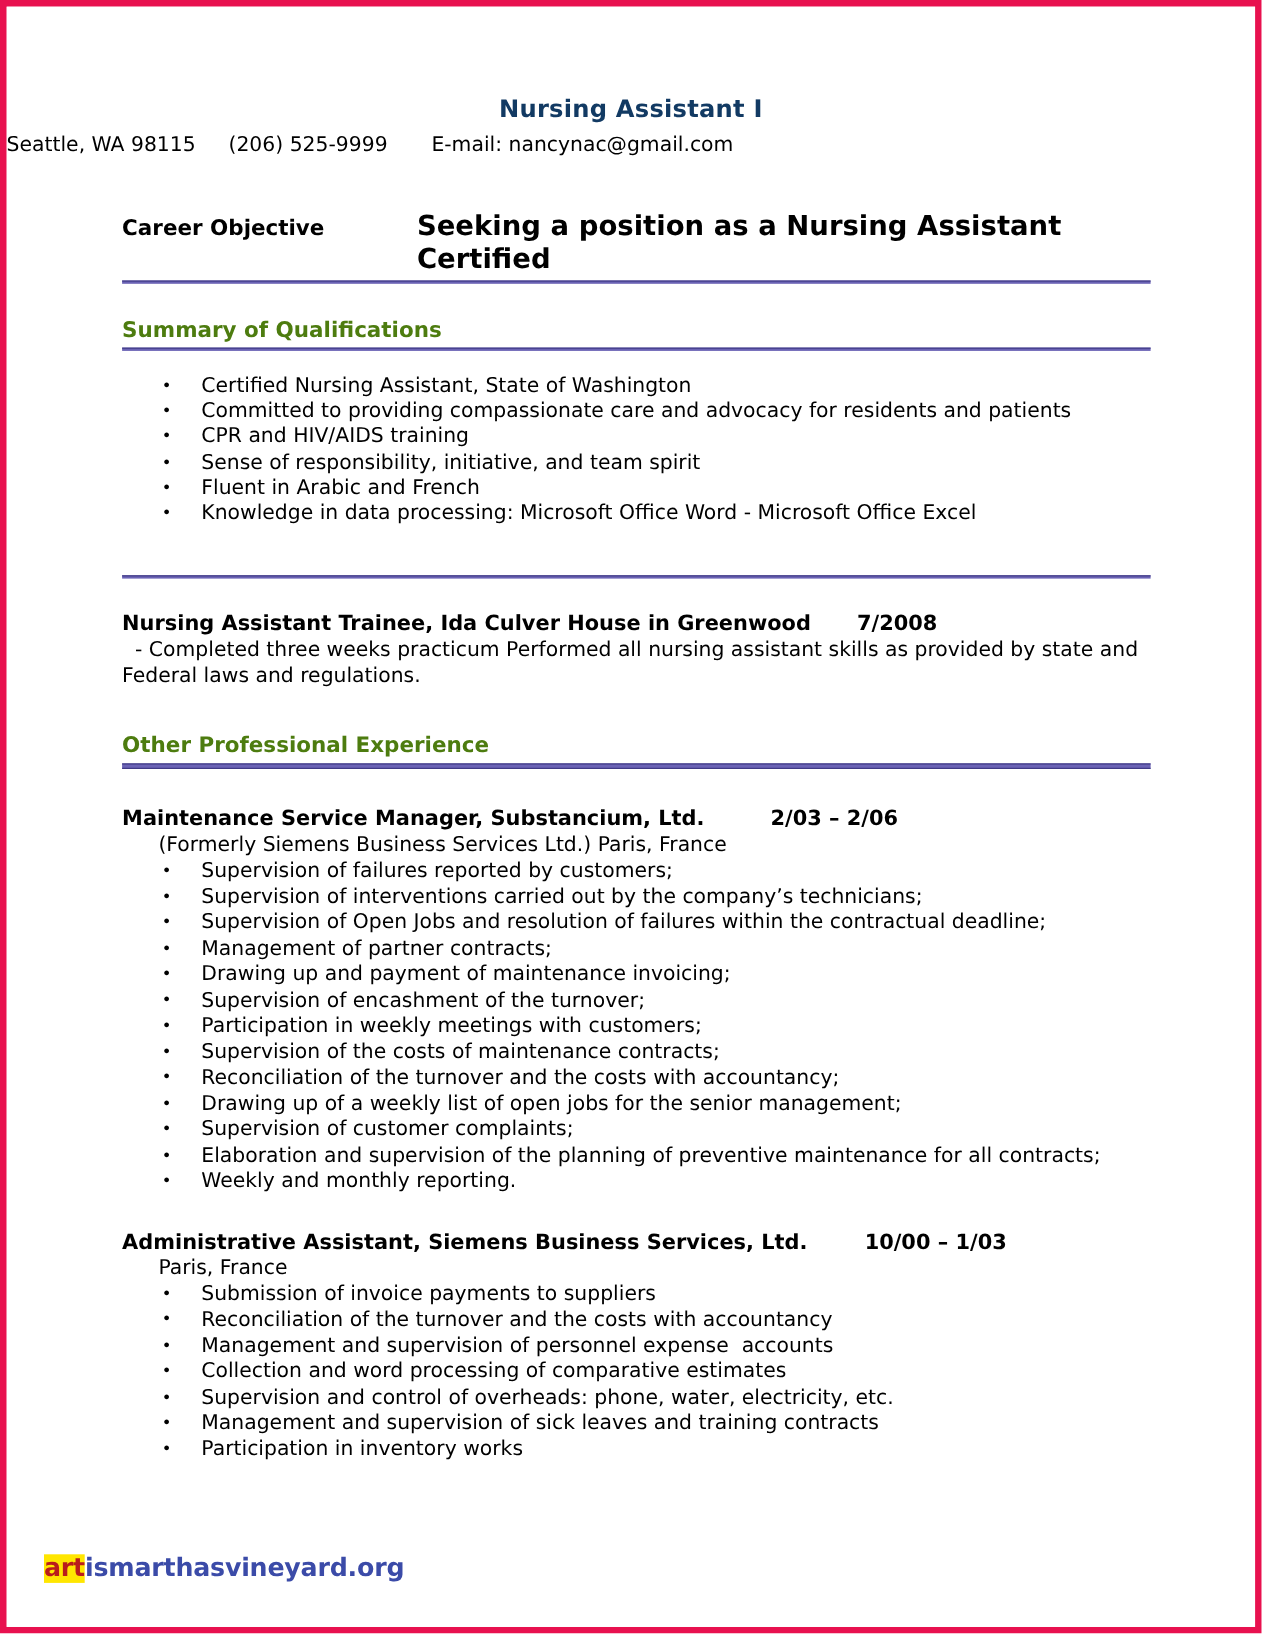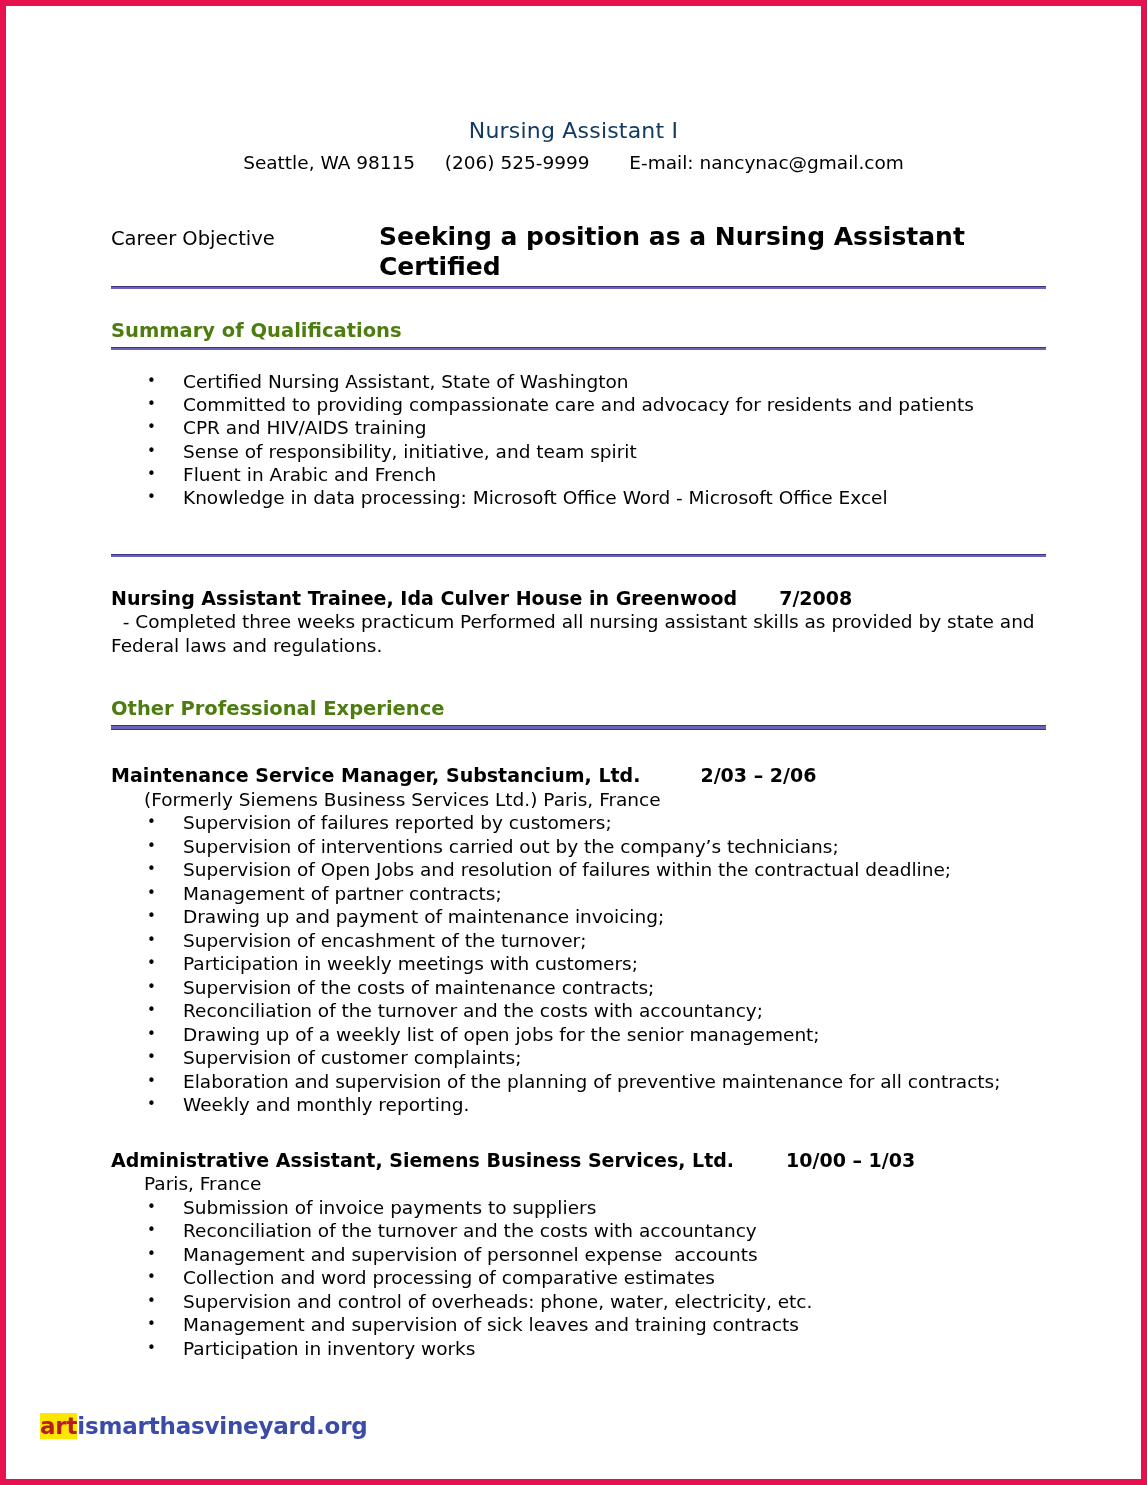--- a/index.html
+++ b/index.html
@@ -27,28 +27,27 @@
     top: 0;
     width: 1135px;
     height: 1473px;
     background: #ffffff;
   }
 
   
   .doc-title {
     text-align: center;
     font-size: 22px;
-    font-weight: normal;
+    font-weight: bold;
     color: #123a63;
     letter-spacing: 0.2px;
-    padding-top: 112px;
+    padding-top: 81px;
     line-height: 1.15;
   }
   .contact-line {
-    text-align: center;
     font-size: 18.5px;
     color: #000;
     margin-top: 9px;
     line-height: 1.2;
   }
   .contact-line .gap {
     display: inline-block;
     width: 18px;
   }
   .contact-line .gap-wide {
@@ -80,21 +79,21 @@
     color: #4d7c0f;
     line-height: 1.2;
   }
   .objective-row {
     display: flex;
     align-items: baseline;
     font-size: 19.5px;
     line-height: 1.2;
   }
   .objective-row .obj-label {
-    font-weight: normal;
+    font-weight: bold;
     width: 268px;
     flex: none;
   }
   .objective-row .obj-text {
     font-weight: bold;
     font-size: 25px;
   }
 
   .sec-gap-sm { height: 30px; }
   .sec-gap-md { height: 40px; }

